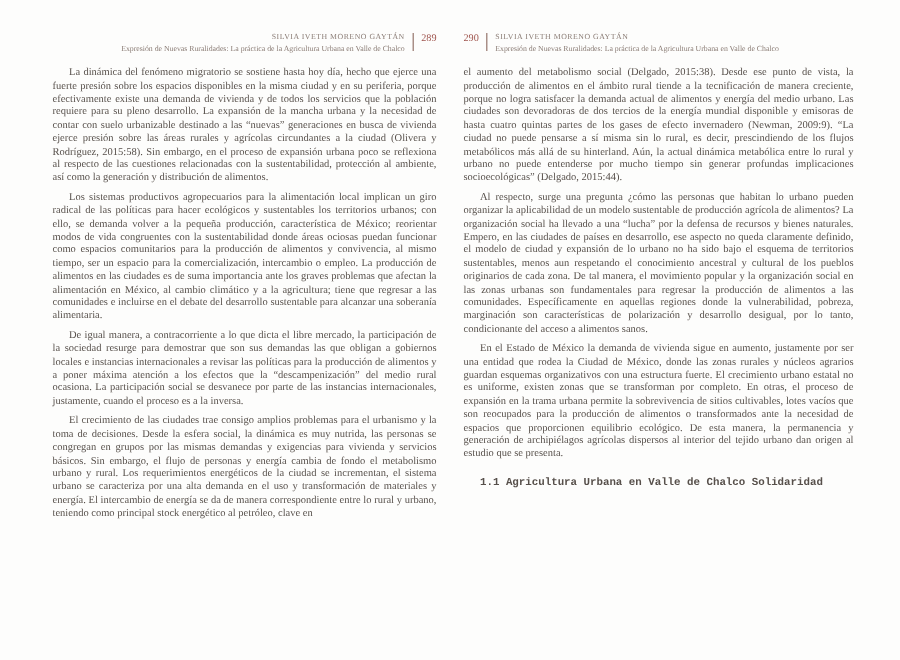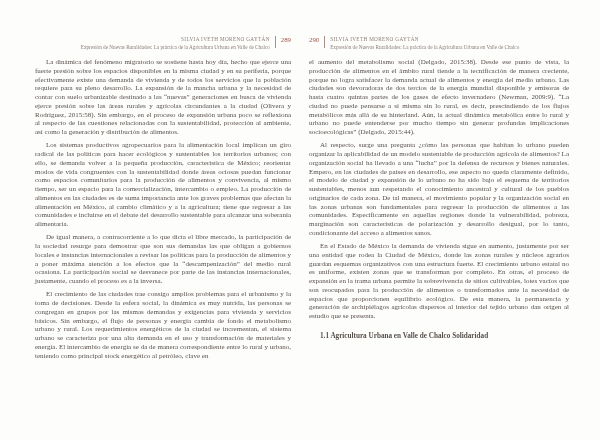--- a/index.html
+++ b/index.html
@@ -11,21 +11,21 @@
     font-family: "Liberation Serif", "DejaVu Serif", serif;
     overflow: hidden;
   }
   .spread {
     position: relative;
     width: 600px;
     height: 440px;
   }
   .page {
     position: absolute;
-    top: 36px;
+    top: 22px;
   }
   .page-left  { left: 35px;  width: 256px; }
   .page-right { left: 309px; width: 260px; }
 
   
   .pghead {
     display: flex;
     align-items: flex-start;
     margin-bottom: 8px;
     min-height: 14px;
@@ -69,20 +69,21 @@
     text-align: justify;
     text-indent: 11px;
   }
   .pgbody p.no-indent { text-indent: 0; }
   .section-heading {
     font-size: 7.2px;
     font-weight: bold;
     color: var(--body-text);
     margin: 11px 0 0 0;
     text-indent: 11px;
+    font-family: Liberation Mono, monospace;
   }
 </style>
 </head>
 <body>
 
 <div class="spread">
 
   <div class="page page-left">
     <div class="pghead pghead-left">
       <div class="head-text">

